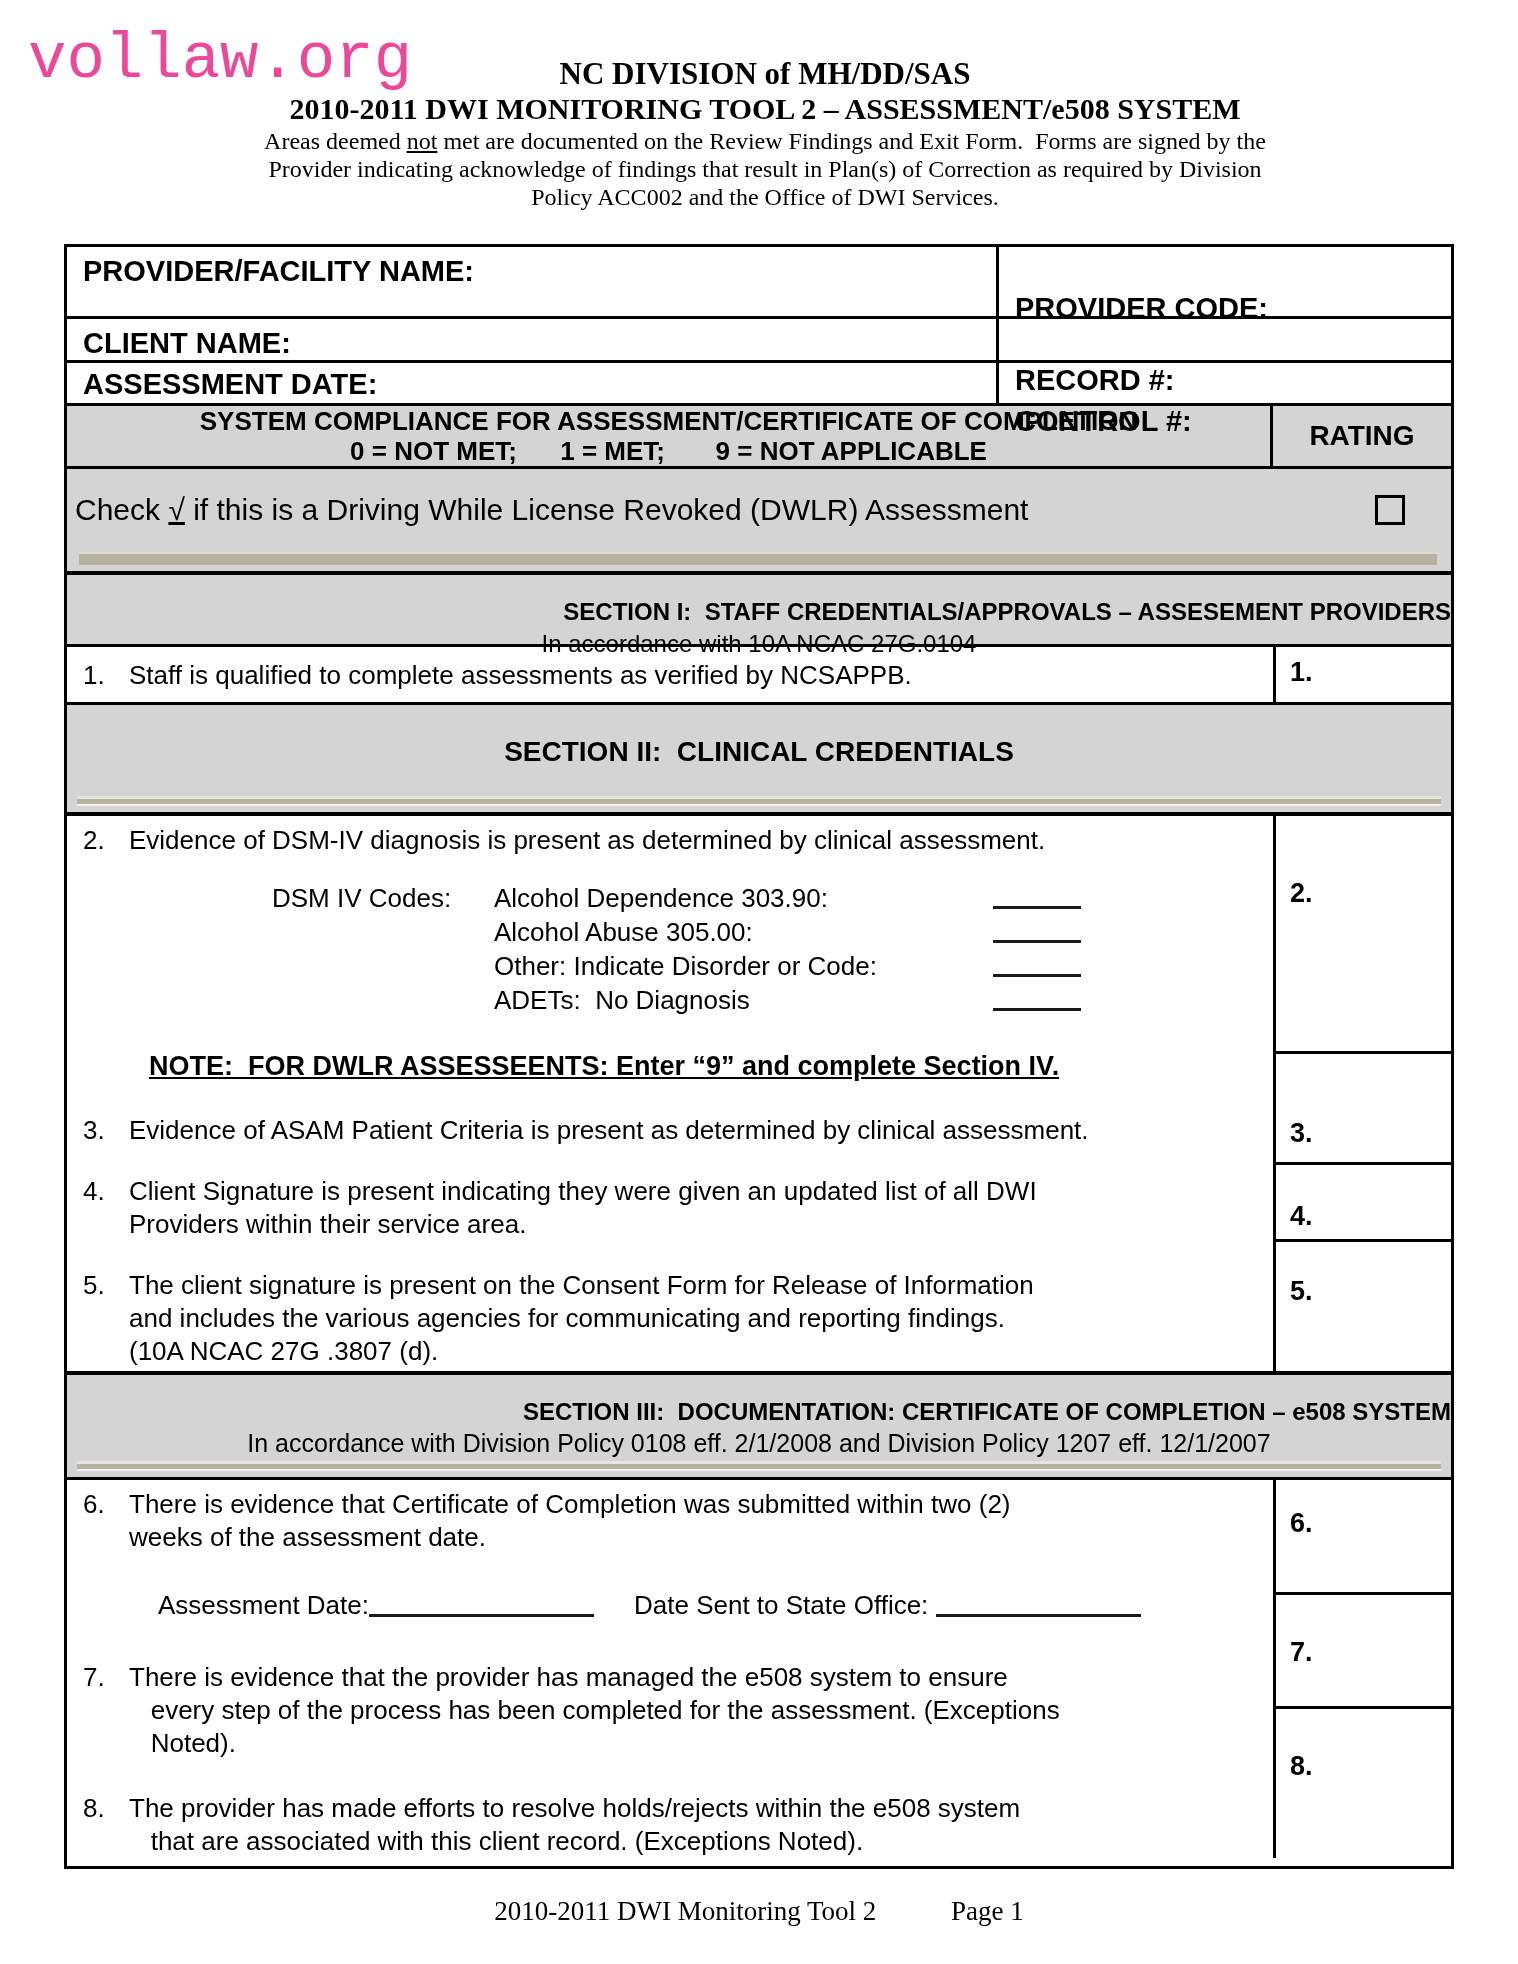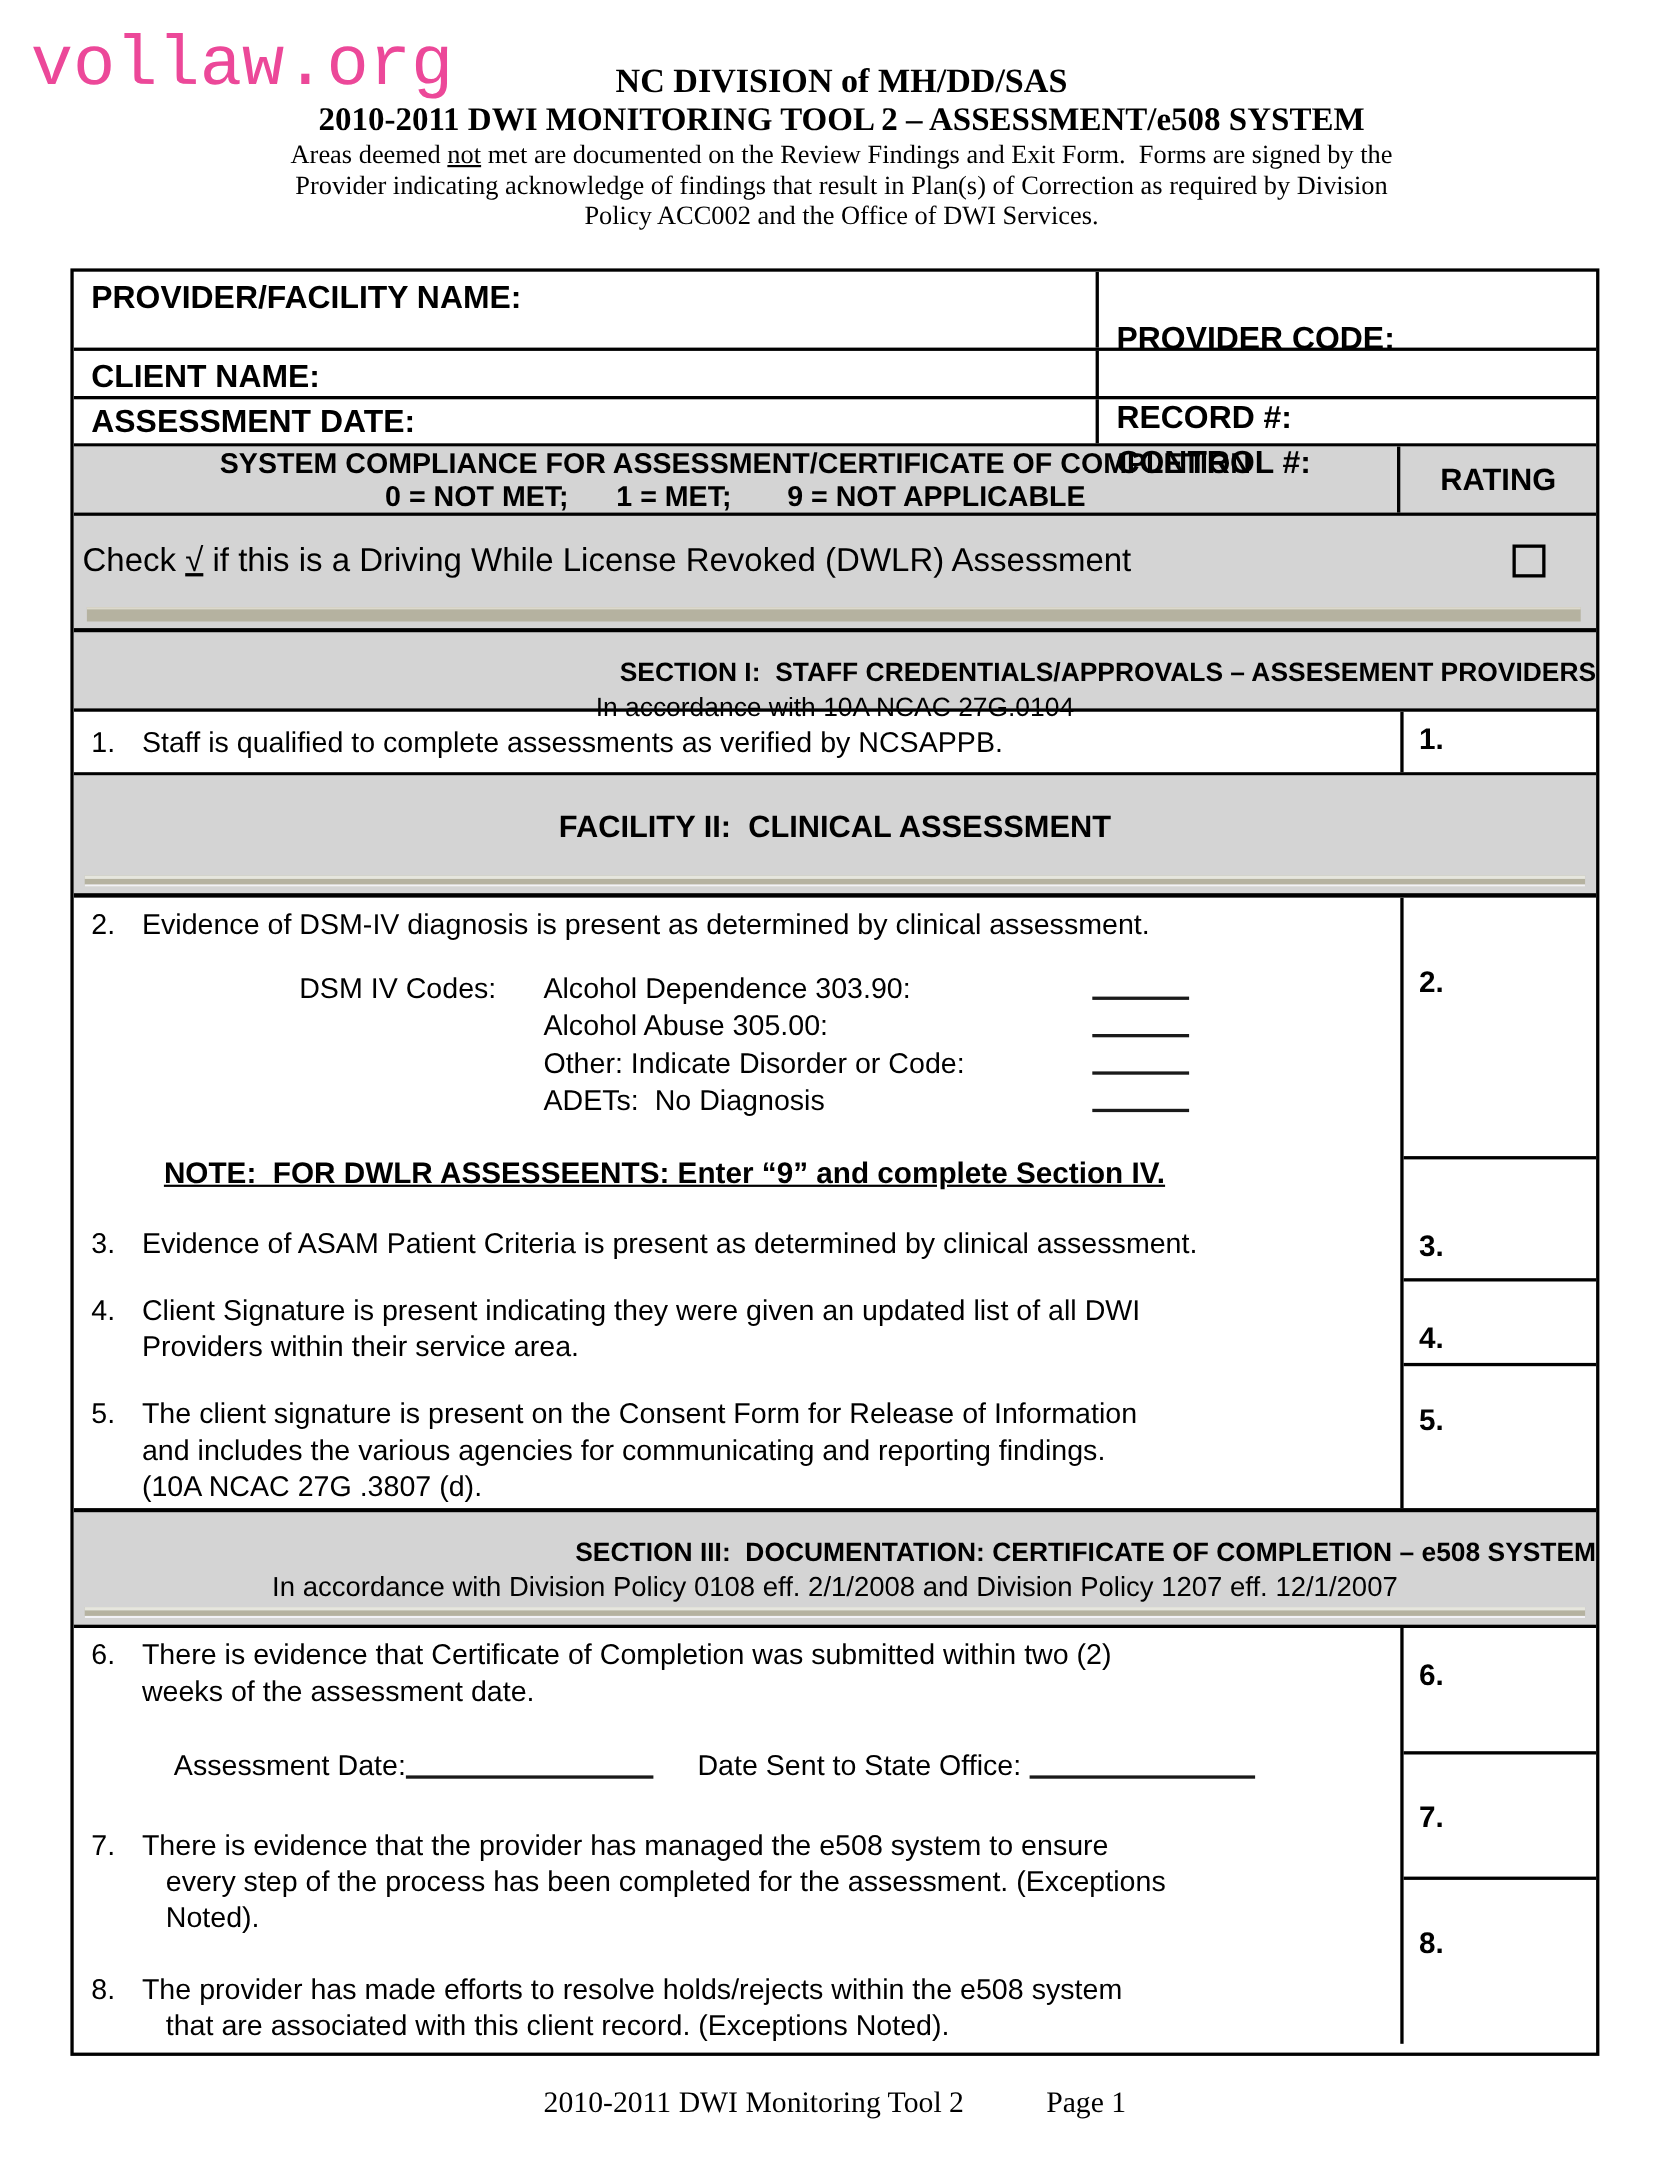--- a/index.html
+++ b/index.html
@@ -173,21 +173,21 @@
         <div class="inum">1.</div>
         <div class="itext">Staff is qualified to complete assessments as verified by NCSAPPB.</div>
       </div>
     </div>
     <div class="rate-col">
       <div class="rnum" style="padding-top:10px;">1.</div>
     </div>
   </div>
 
   <div class="row band thick sec" style="height:111px;">
-    <div class="sec-center">FACILITY II:  CLINICAL ASSESSMENT</div>
+    <div class="sec-center">SECTION II:  CLINICAL CREDENTIALS</div>
     <div class="groove"></div>
   </div>
 
   <div class="row thick" style="height:559px;">
     <div class="left-col">
       <div class="item mt-item2">
         <div class="inum">2.</div>
         <div class="itext">Evidence of DSM-IV diagnosis is present as determined by clinical assessment.</div>
       </div>
       <div class="dsm">

